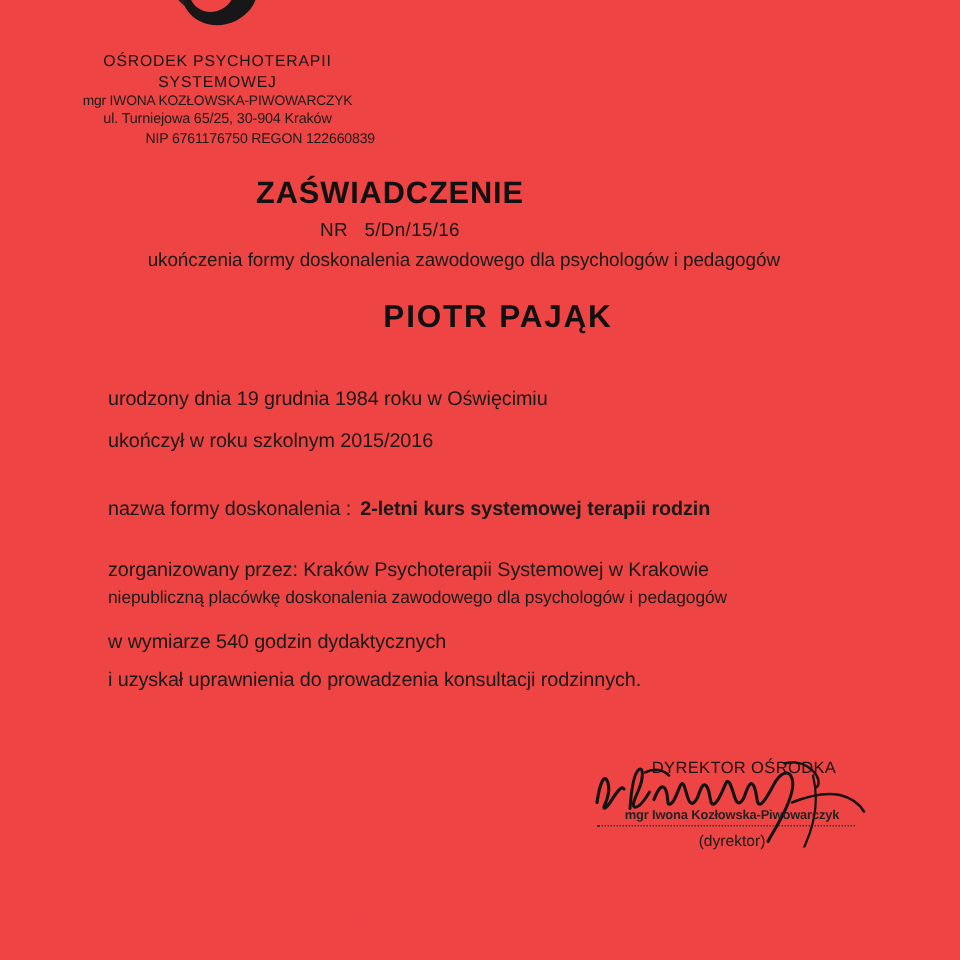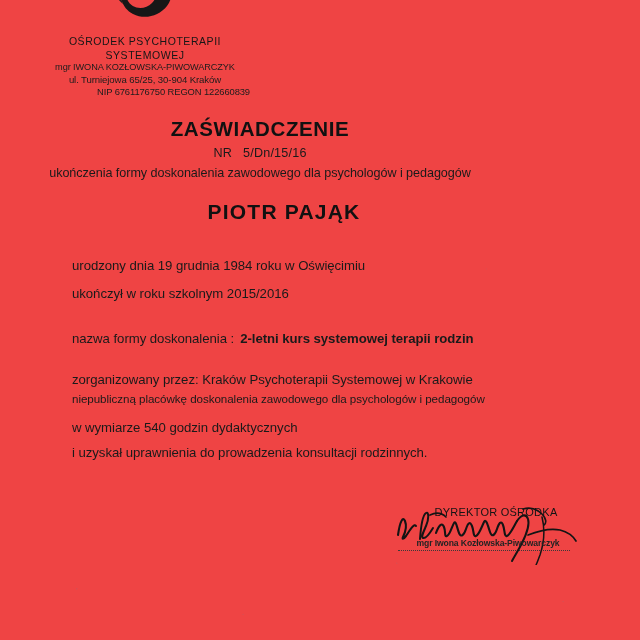--- a/index.html
+++ b/index.html
@@ -89,32 +89,34 @@
     margin-top: 5px;
     letter-spacing: .2px;
     color: #1a1a1a;
   }
   #doc-number .nr-label { margin-right: 11px; }
   #doc-subtitle {
     font-size: 12.6px;
     margin-top: 6px;
     letter-spacing: -.05px;
     color: #1a1a1a;
+    text-align: right;
   }
 
   
   #recipient {
     position: absolute;
     left: 0; top: 200px;
     width: 568px;
     text-align: center;
     font-size: 21px;
     font-weight: bold;
     letter-spacing: 1.2px;
     color: #111;
+    padding-left: 48px;
   }
 
   
   .body-line {
     position: absolute;
     left: 72px;
     font-size: 13.2px;
     letter-spacing: -.05px;
     color: #1a1a1a;
     white-space: nowrap;
@@ -252,15 +254,16 @@
                    C128 56, 124 62, 122 66" stroke-width="2"></path>
           <path d="M133 14 C140 12, 147 14, 152 19 C156 23, 157 28, 154 30" stroke-width="1.6"></path>
           <path d="M138 40 C148 36, 160 33, 170 35 C178 37, 183 41, 186 46" stroke-width="1.7"></path>
           <path d="M152 22 C155 34, 154 48, 150 60 C148 65, 147 68, 146 70" stroke-width="1.5"></path>
         </g>
       </svg>
     </div>
 
     <div id="stamp-name">mgr Iwona Kozłowska-Piwowarczyk</div>
     <div id="dotted-rule"></div>
+    <div id="director-caption">(dyrektor)</div>
   </div>
 
 </div>
 
 </body></html>

